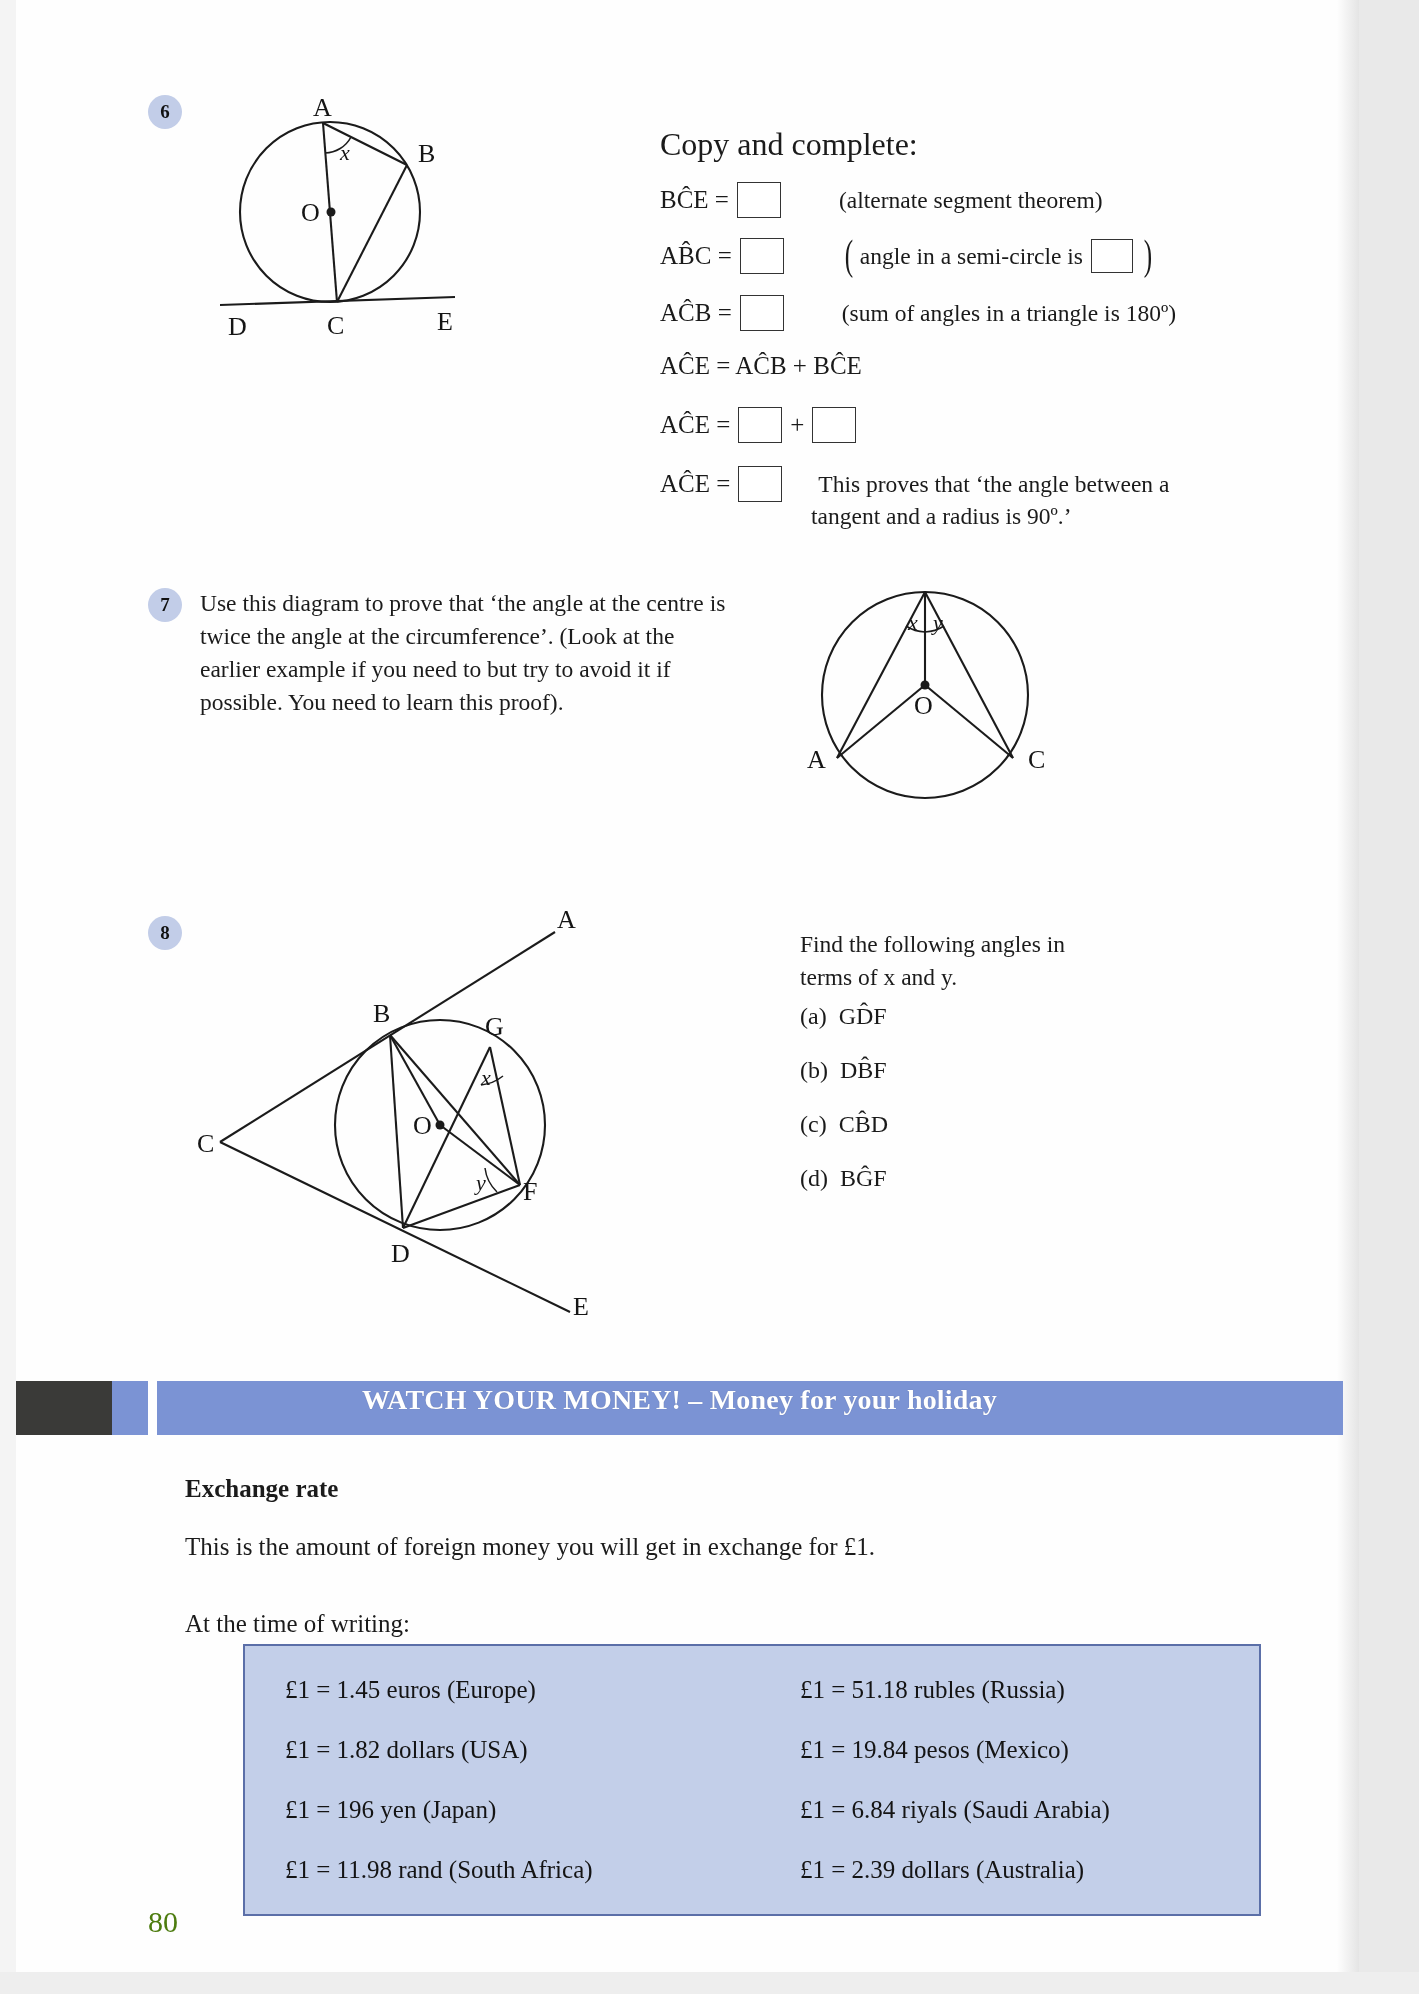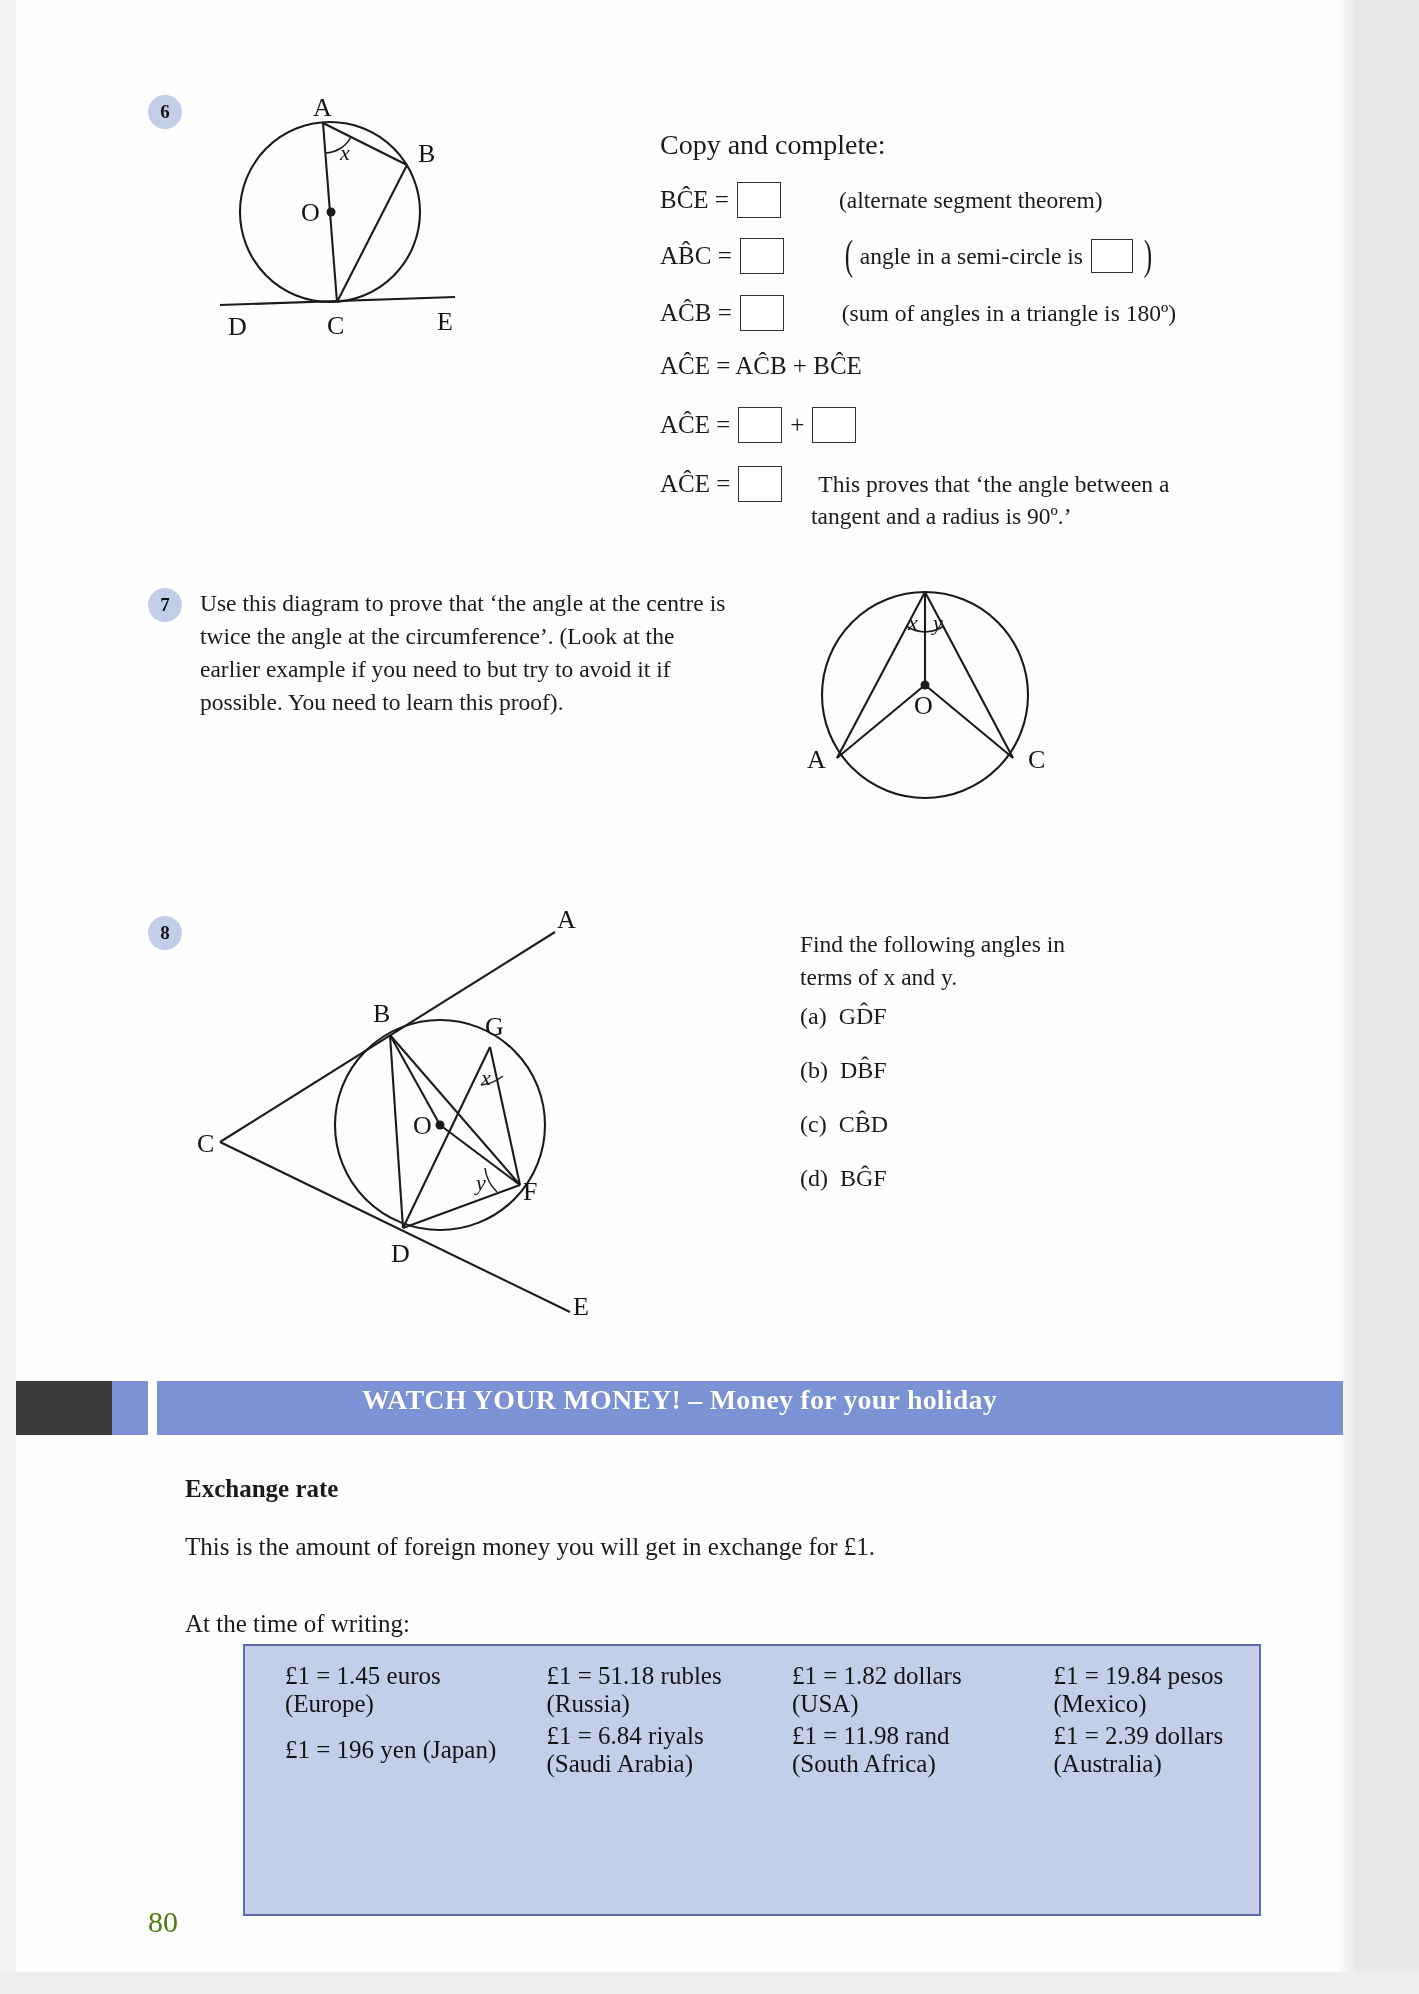--- a/index.html
+++ b/index.html
@@ -64,21 +64,21 @@
     font-family: "Liberation Serif", serif;
   }
 
   .txt {
     position: absolute;
     font-family: "Liberation Serif", serif;
     font-size: 23.5px;
     line-height: 33px;
     color: #1b1b1b;
   }
-  .txt.big { font-size: 28px; }
+  .txt.big { font-size: 32px; }
 
   .mathline {
     position: absolute;
     display: flex;
     align-items: center;
     font-family: "Liberation Serif", serif;
     font-size: 25px;
     white-space: nowrap;
   }
   .blank-box {
@@ -157,21 +157,21 @@
     height: 272px;
     background: #c3cfe9;
     border: 2px solid #5b6fa8;
     box-sizing: border-box;
   }
   .rates-grid {
     position: absolute;
     left: 0; top: 0;
     width: 100%; height: 100%;
     display: grid;
-    grid-template-columns: 1fr 1fr 1fr 1fr;
+    grid-template-columns: 1fr 1fr;
     grid-template-rows: repeat(4, 1fr);
     align-items: center;
     padding: 14px 0 14px 0;
     box-sizing: border-box;
   }
   .rate-cell {
     font-size: 25px;
     font-family: "Liberation Serif", serif;
     color: #141414;
     padding-left: 40px;

